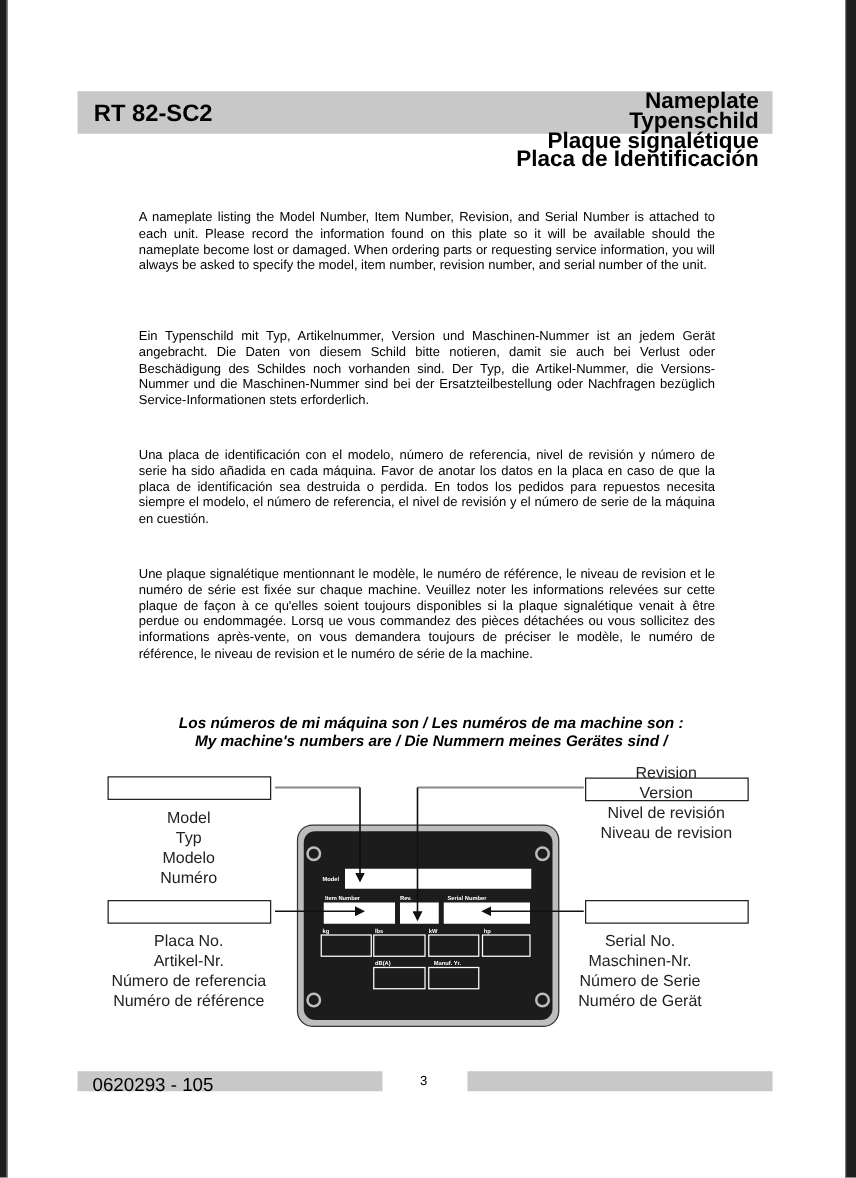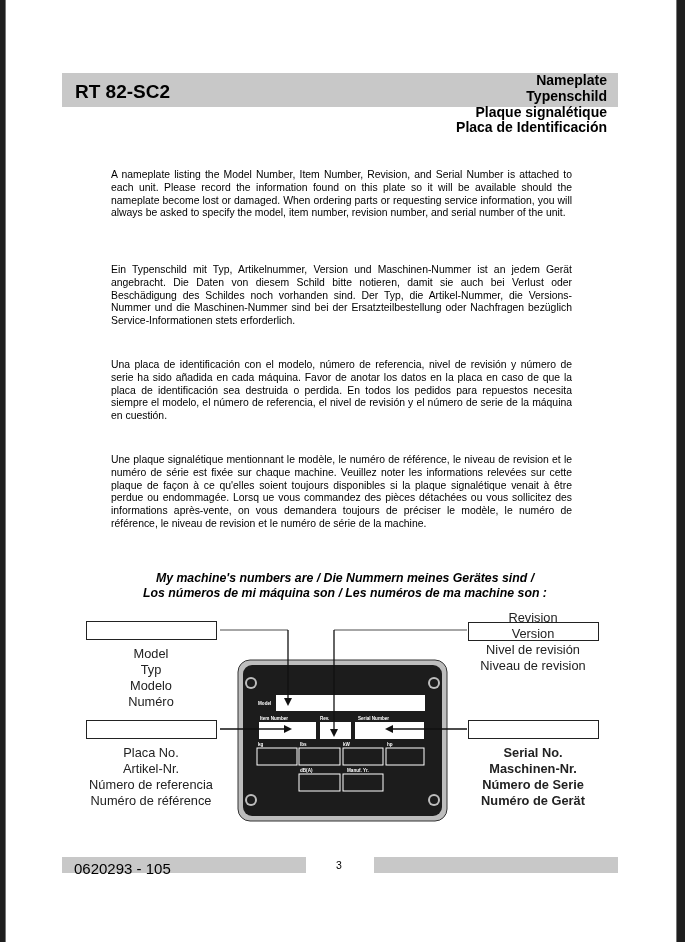--- a/index.html
+++ b/index.html
@@ -5,21 +5,21 @@
   html, body { margin:0; padding:0; }
   body {
     width:685px; height:942px; position:relative; overflow:hidden;
     background:#ffffff; font-family:"Liberation Sans", sans-serif; color:#000;
   }
   .edge-left { position:absolute; left:0; top:0; width:5px; height:942px; background:#1e1e1e; border-right:1px solid #777; }
   .edge-right { position:absolute; right:0; top:0; width:8px; height:942px; background:#1e1e1e; border-left:1px solid #777; }
 
   .header-bar { position:absolute; left:62px; top:73px; width:556px; height:34px; background:#c8c8c8; }
   .model-title { position:absolute; left:75px; top:81px; font-size:19px; font-weight:bold; }
-  .titles { position:absolute; right:78px; top:73px; text-align:right; font-size:14px; font-weight:bold; line-height:15.8px; }
+  .titles { position:absolute; right:78px; top:73px; text-align:right; font-size:18px; font-weight:bold; line-height:15.8px; }
 
   .para { position:absolute; left:111px; width:461px; font-size:10.4px; line-height:12.8px; text-align:justify; }
 
   .caption { position:absolute; left:100px; width:490px; top:571px; text-align:center; font-size:12.3px; font-weight:bold; font-style:italic; line-height:14.5px; }
 
   .entry-box { position:absolute; width:129px; height:17px; border:1px solid #222; background:#fff; }
   .label-group { position:absolute; width:160px; text-align:center; font-size:12.8px; line-height:16px; color:#222; }
 
   svg.diagram { position:absolute; left:0; top:0; }
 
@@ -41,22 +41,22 @@
   <div>Plaque signalétique</div>
   <div>Placa de Identificación</div>
 </div>
 
 <div class="para" style="top:169px;">A nameplate listing the Model Number, Item Number, Revision, and Serial Number is attached to each unit. Please record the information found on this plate so it will be available should the nameplate become lost or damaged. When ordering parts or requesting service information, you will always be asked to specify the model, item number, revision number, and serial number of the unit.</div>
 <div class="para" style="top:264px;">Ein Typenschild mit Typ, Artikelnummer, Version und Maschinen-Nummer ist an jedem Gerät angebracht. Die Daten von diesem Schild bitte notieren, damit sie auch bei Verlust oder Beschädigung des Schildes noch vorhanden sind. Der Typ, die Artikel-Nummer, die Versions- Nummer und die Maschinen-Nummer sind bei der Ersatzteilbestellung oder Nachfragen bezüglich Service-Informationen stets erforderlich.</div>
 <div class="para" style="top:359px;">Una placa de identificación con el modelo, número de referencia, nivel de revisión y número de serie ha sido añadida en cada máquina. Favor de anotar los datos en la placa en caso de que la placa de identificación sea destruida o perdida. En todos los pedidos para repuestos necesita siempre el modelo, el número de referencia, el nivel de revisión y el número de serie de la máquina en cuestión.</div>
 <div class="para" style="top:454px;">Une plaque signalétique mentionnant le modèle, le numéro de référence, le niveau de revision et le numéro de série est fixée sur chaque machine. Veuillez noter les informations relevées sur cette plaque de façon à ce qu'elles soient toujours disponibles si la plaque signalétique venait à être perdue ou endommagée. Lorsq ue vous commandez des pièces détachées ou vous sollicitez des informations après-vente, on vous demandera toujours de préciser le modèle, le numéro de référence, le niveau de revision et le numéro de série de la machine.</div>
 
 <div class="caption">
+  <div>Los números de mi máquina son / Les numéros de ma machine son :</div>
   <div>My machine's numbers are / Die Nummern meines Gerätes sind /</div>
-  <div>Los números de mi máquina son / Les numéros de ma machine son :</div>
 </div>
 
 <svg class="diagram" width="685" height="942">
   <defs>
     <marker id="arrow" markerWidth="8" markerHeight="8" refX="6" refY="4" orient="auto" markerUnits="userSpaceOnUse">
       <path d="M0,0 L8,4 L0,8 z" fill="#111"></path>
     </marker>
   </defs>
 
   <g>
@@ -134,21 +134,21 @@
 
 <div class="entry-box" style="left:86px; top:720px;"></div>
 <div class="label-group" style="left:71px; top:745px;">
   <div>Placa No.</div>
   <div>Artikel-Nr.</div>
   <div>Número de referencia</div>
   <div>Numéro de référence</div>
 </div>
 
 <div class="entry-box" style="left:468px; top:720px;"></div>
-<div class="label-group" style="left:453px; top:745px;font-weight:bold;">
+<div class="label-group" style="left:432px; top:745px;">
   <div>Serial No.</div>
   <div>Maschinen-Nr.</div>
   <div>Número de Serie</div>
   <div>Numéro de Gerät</div>
 </div>
 
 <div class="footer-bar" style="left:62px; width:244px;"></div>
 <div class="footer-bar" style="left:374px; width:244px;"></div>
 <div class="doc-number">0620293 - 105</div>
 <div class="page-number">3</div>

